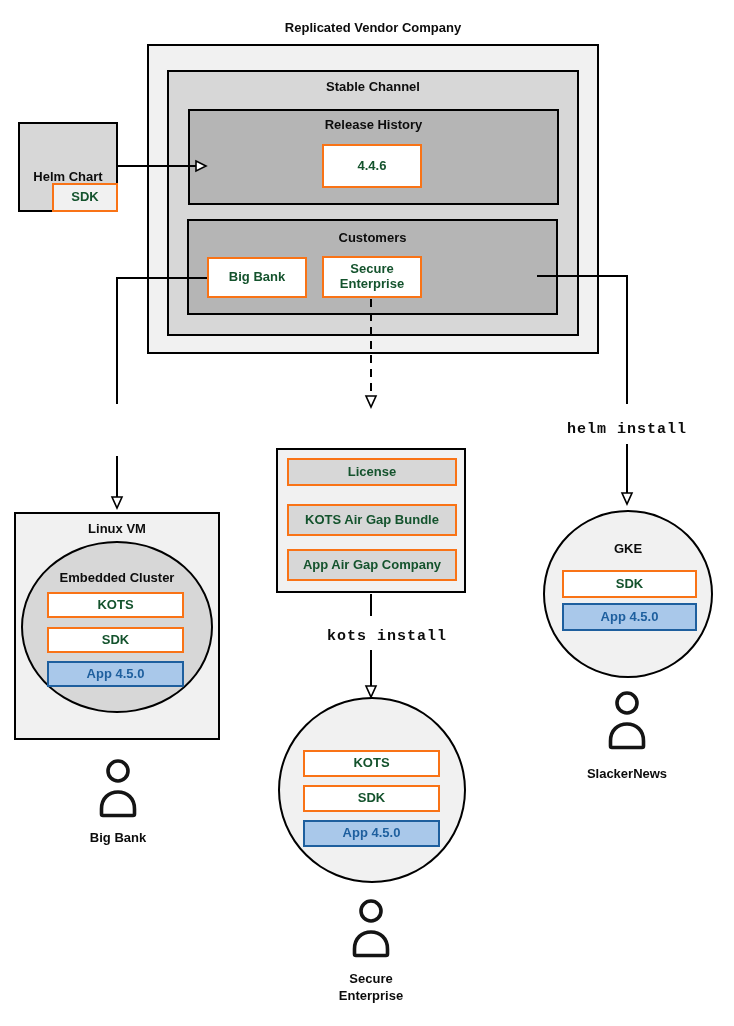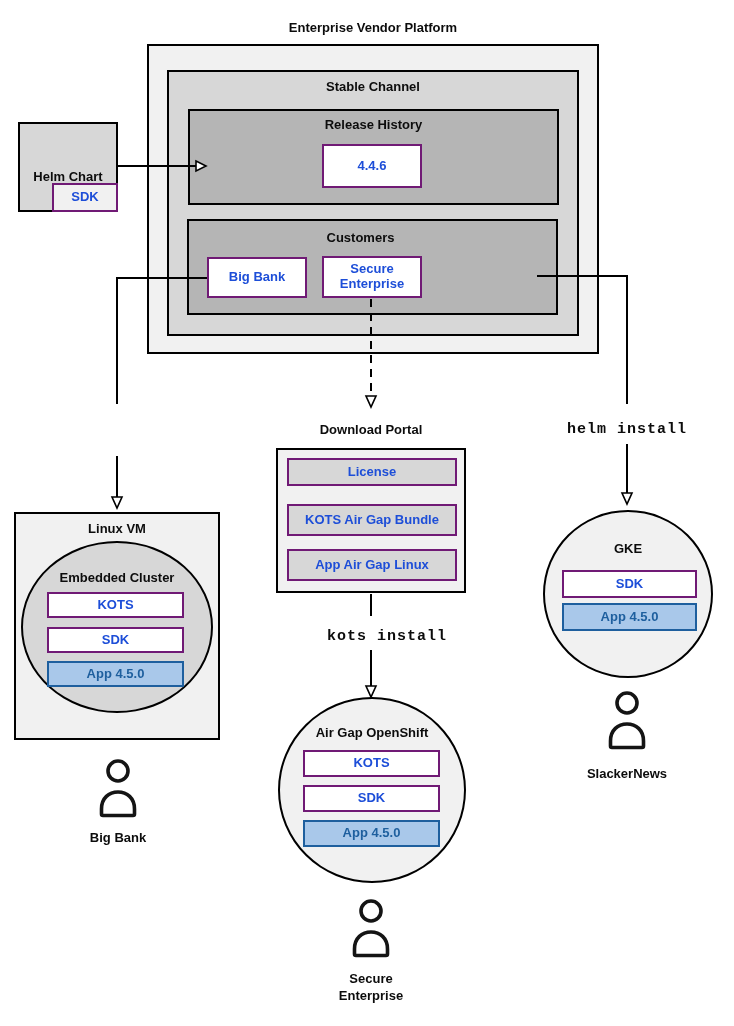--- a/index.html
+++ b/index.html
@@ -4,49 +4,49 @@
 <style>
   html,body{margin:0;padding:0;background:#fff}
   .canvas{position:relative;width:734px;height:1026px;background:#ffffff;
           font-family:"Liberation Sans",sans-serif;overflow:hidden}
   .box{position:absolute;box-sizing:border-box;border:2px solid #000}
   .fill-light{background:var(--fill-light)}
   .fill-mid{background:var(--fill-mid)}
   .fill-dark{background:var(--fill-dark)}
   .lbl{position:absolute;box-sizing:border-box;font-weight:700;font-size:13px;
        color:#0c0c0c;text-align:center;line-height:1.3}
-  .chip{position:absolute;box-sizing:border-box;border:2px solid #701a75;background:#fff;
+  .chip{position:absolute;box-sizing:border-box;border:2px solid #f97316;background:#fff;
         display:flex;align-items:center;justify-content:center;font-weight:700;
-        font-size:13px;color:#1d4ed8;text-align:center;line-height:1.15}
+        font-size:13px;color:#14532d;text-align:center;line-height:1.15}
   .blue{background:var(--hl-fill);border:2px solid var(--hl-border);color:var(--hl-text)}
   .ellipse{position:absolute;box-sizing:border-box;border:2px solid #000;border-radius:50%}
   .mono{font-family:Liberation Mono, monospace;font-weight:700;
         font-size:15px;letter-spacing:1px;white-space:nowrap}
   .overlay{position:absolute;left:0;top:0;pointer-events:none}
   .person{position:absolute}
 </style>
 </head>
 <body>
 
 <div class="canvas">
 
-  <div class="lbl" style="left:147px;top:20px;width:452px">Enterprise Vendor Platform</div>
+  <div class="lbl" style="left:147px;top:20px;width:452px">Replicated Vendor Company</div>
 
   <div class="box fill-light" style="left:147px;top:44px;width:452px;height:310px"></div>
 
   <div class="box fill-mid" style="left:167px;top:70px;width:412px;height:266px"></div>
   <div class="lbl" style="left:167px;top:79px;width:412px">Stable Channel</div>
 
   <div class="box fill-dark" style="left:188px;top:109px;width:371px;height:96px"></div>
   <div class="lbl" style="left:188px;top:117px;width:371px">Release History</div>
 
   <div class="chip" style="left:322px;top:144px;width:100px;height:44px">4.4.6</div>
 
   <div class="box fill-dark" style="left:187px;top:219px;width:371px;height:96px"></div>
-  <div class="lbl" style="left:175px;top:230px;width:371px">Customers</div>
+  <div class="lbl" style="left:187px;top:230px;width:371px">Customers</div>
 
   <div class="chip" style="left:207px;top:257px;width:100px;height:41px">Big Bank</div>
   <div class="chip" style="left:322px;top:256px;width:100px;height:42px;padding:0 12px">Secure Enterprise</div>
 
   <div class="box fill-mid" style="left:18px;top:122px;width:100px;height:90px"></div>
   <div class="lbl" style="left:18px;top:169px;width:100px">Helm Chart</div>
   <div class="chip fill-light" style="left:52px;top:183px;width:66px;height:29px;background:var(--fill-light)">SDK</div>
 
 
   <div class="box fill-light" style="left:14px;top:512px;width:206px;height:228px"></div>
@@ -59,31 +59,29 @@
   <div class="chip blue" style="left:47px;top:661px;width:137px;height:26px">App 4.5.0</div>
 
   <div class="person" style="left:94px;top:758px">
     <svg width="48" height="60" viewBox="0 0 48 60">
       <circle cx="24" cy="13" r="10" fill="none" stroke="#141414" stroke-width="3.6"></circle>
       <path d="M7.5 56 v-5 c0 -11 7.5 -17 16.5 -17 s16.5 6 16.5 17 v5 q0 1.5 -1.5 1.5 h-30 q-1.5 0 -1.5 -1.5 z" fill="none" stroke="#141414" stroke-width="3.6" stroke-linejoin="round"></path>
     </svg>
   </div>
   <div class="lbl" style="left:68px;top:830px;width:100px">Big Bank</div>
 
-  <div class="lbl" style="left:281px;top:422px;width:180px">Download Portal</div>
 
   <div class="box fill-light" style="left:276px;top:448px;width:190px;height:145px"></div>
   <div class="chip fill-mid" style="left:287px;top:458px;width:170px;height:28px;background:var(--fill-mid)">License</div>
   <div class="chip fill-mid" style="left:287px;top:504px;width:170px;height:32px;background:var(--fill-mid)">KOTS Air Gap Bundle</div>
-  <div class="chip fill-mid" style="left:287px;top:549px;width:170px;height:32px;background:var(--fill-mid)">App Air Gap Linux</div>
+  <div class="chip fill-mid" style="left:287px;top:549px;width:170px;height:32px;background:var(--fill-mid)">App Air Gap Company</div>
 
   <div class="lbl mono" style="left:312px;top:627px;width:150px">kots install</div>
 
   <div class="ellipse fill-light" style="left:278px;top:697px;width:188px;height:186px"></div>
-  <div class="lbl" style="left:278px;top:725px;width:188px">Air Gap OpenShift</div>
   <div class="chip" style="left:303px;top:750px;width:137px;height:27px">KOTS</div>
   <div class="chip" style="left:303px;top:785px;width:137px;height:27px">SDK</div>
   <div class="chip blue" style="left:303px;top:820px;width:137px;height:27px">App 4.5.0</div>
 
   <div class="person" style="left:347px;top:898px">
     <svg width="48" height="60" viewBox="0 0 48 60">
       <circle cx="24" cy="13" r="10" fill="none" stroke="#141414" stroke-width="3.6"></circle>
       <path d="M7.5 56 v-5 c0 -11 7.5 -17 16.5 -17 s16.5 6 16.5 17 v5 q0 1.5 -1.5 1.5 h-30 q-1.5 0 -1.5 -1.5 z" fill="none" stroke="#141414" stroke-width="3.6" stroke-linejoin="round"></path>
     </svg>
   </div>

